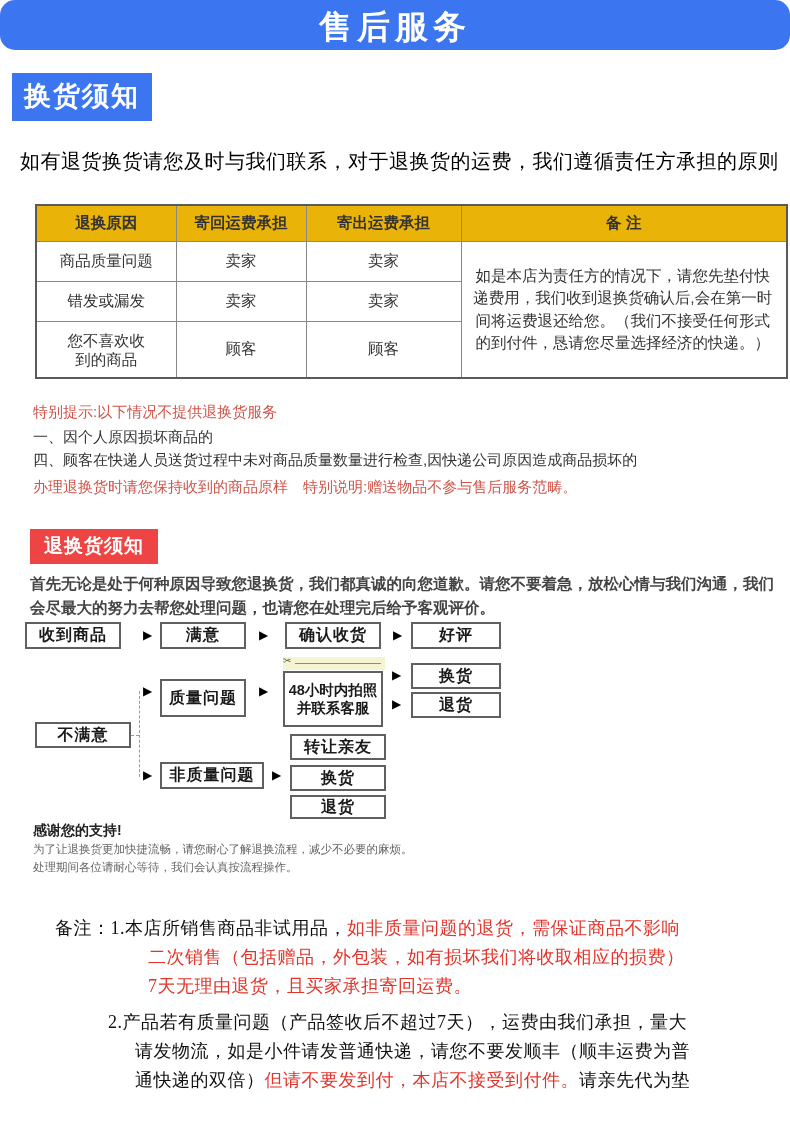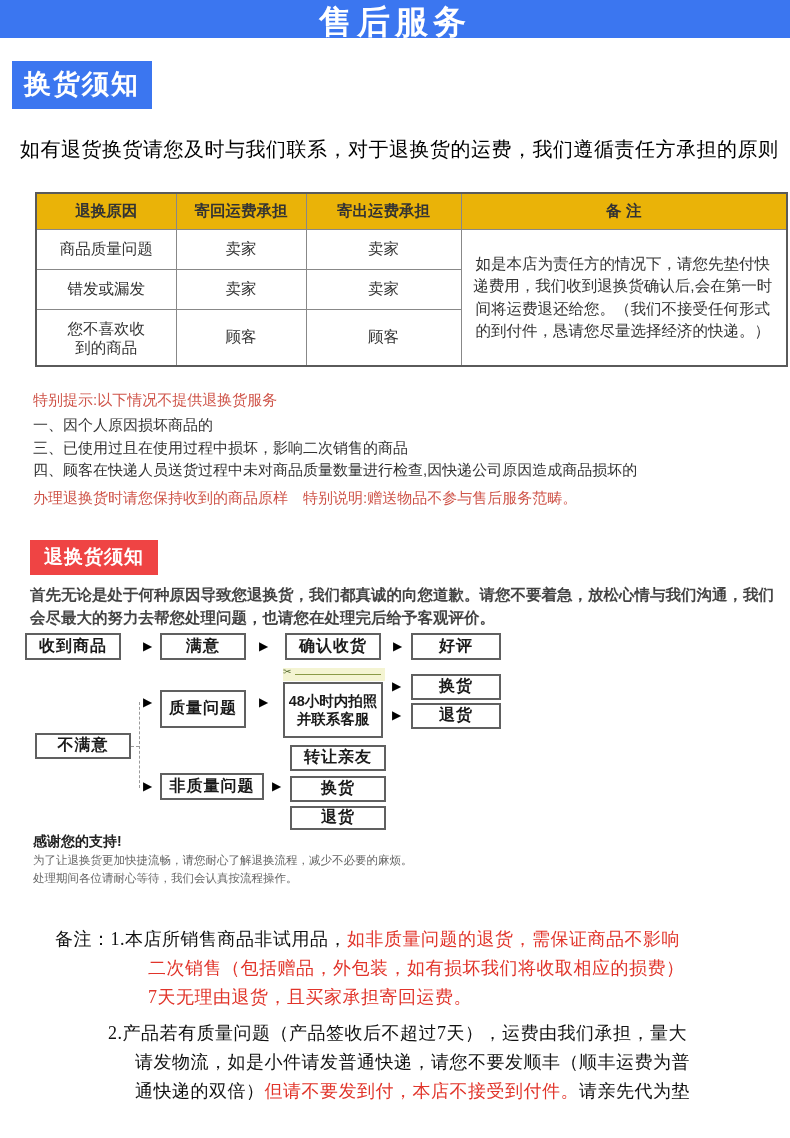--- a/index.html
+++ b/index.html
@@ -1,21 +1,21 @@
 <!DOCTYPE html>
 <html><head>
 <meta charset="utf-8">
 <style>
   html,body{margin:0;padding:0;}
   body{
     width:790px;height:1138px;background:#ffffff;position:relative;overflow:hidden;
     font-family:"Liberation Sans","DejaVu Sans",sans-serif;color:#333;
   }
   
-  .banner{height:38px;background:#3b76f0;display:flex;align-items:flex-start;justify-content:center;}
+  .banner{height:50px;background:#3b76f0;display:flex;align-items:flex-end;justify-content:center;border-radius:15px;}
   .banner-title{color:#fff;font-size:33px;font-weight:bold;letter-spacing:5px;}
   
   .badge1{display:inline-block;margin:23px 0 0 12px;background:#3b76f0;color:#fff;
     font-size:27px;font-weight:bold;padding:5px 12px 7px 12px;letter-spacing:2px;}
   .badge2{display:inline-block;margin:33px 0 0 30px;background:#ef4444;color:#fff;
     font-size:19px;font-weight:bold;padding:4px 14px 5px 14px;letter-spacing:1px;}
   
   .intro{margin:27px 0 0 20px;font-family:"Liberation Serif","DejaVu Serif",serif;
     font-size:20px;color:#000;letter-spacing:0.5px;line-height:26px;}
   
@@ -108,21 +108,20 @@
       <td class="reason-wrap">您不喜欢收到的商品</td>
       <td>顾客</td>
       <td>顾客</td>
     </tr>
   </tbody>
 </table>
 
 <div class="sp-note1">特别提示:以下情况不提供退换货服务</div>
 <div class="rules">
   <div class="rule-line">一、因个人原因损坏商品的</div>
-  <div class="rule-line">三、已使用过且在使用过程中损坏，影响二次销售的商品</div>
   <div class="rule-line">四、顾客在快递人员送货过程中未对商品质量数量进行检查,因快递公司原因造成商品损坏的</div>
 </div>
 <div class="sp-note2">办理退换货时请您保持收到的商品原样　特别说明:赠送物品不参与售后服务范畴。</div>
 
 <div>
   <span class="badge2">退换货须知</span>
 </div>
 <div class="apology">首先无论是处于何种原因导致您退换货，我们都真诚的向您道歉。请您不要着急，放松心情与我们沟通，我们会尽最大的努力去帮您处理问题，也请您在处理完后给予客观评价。</div>
 
 <div class="flow">

